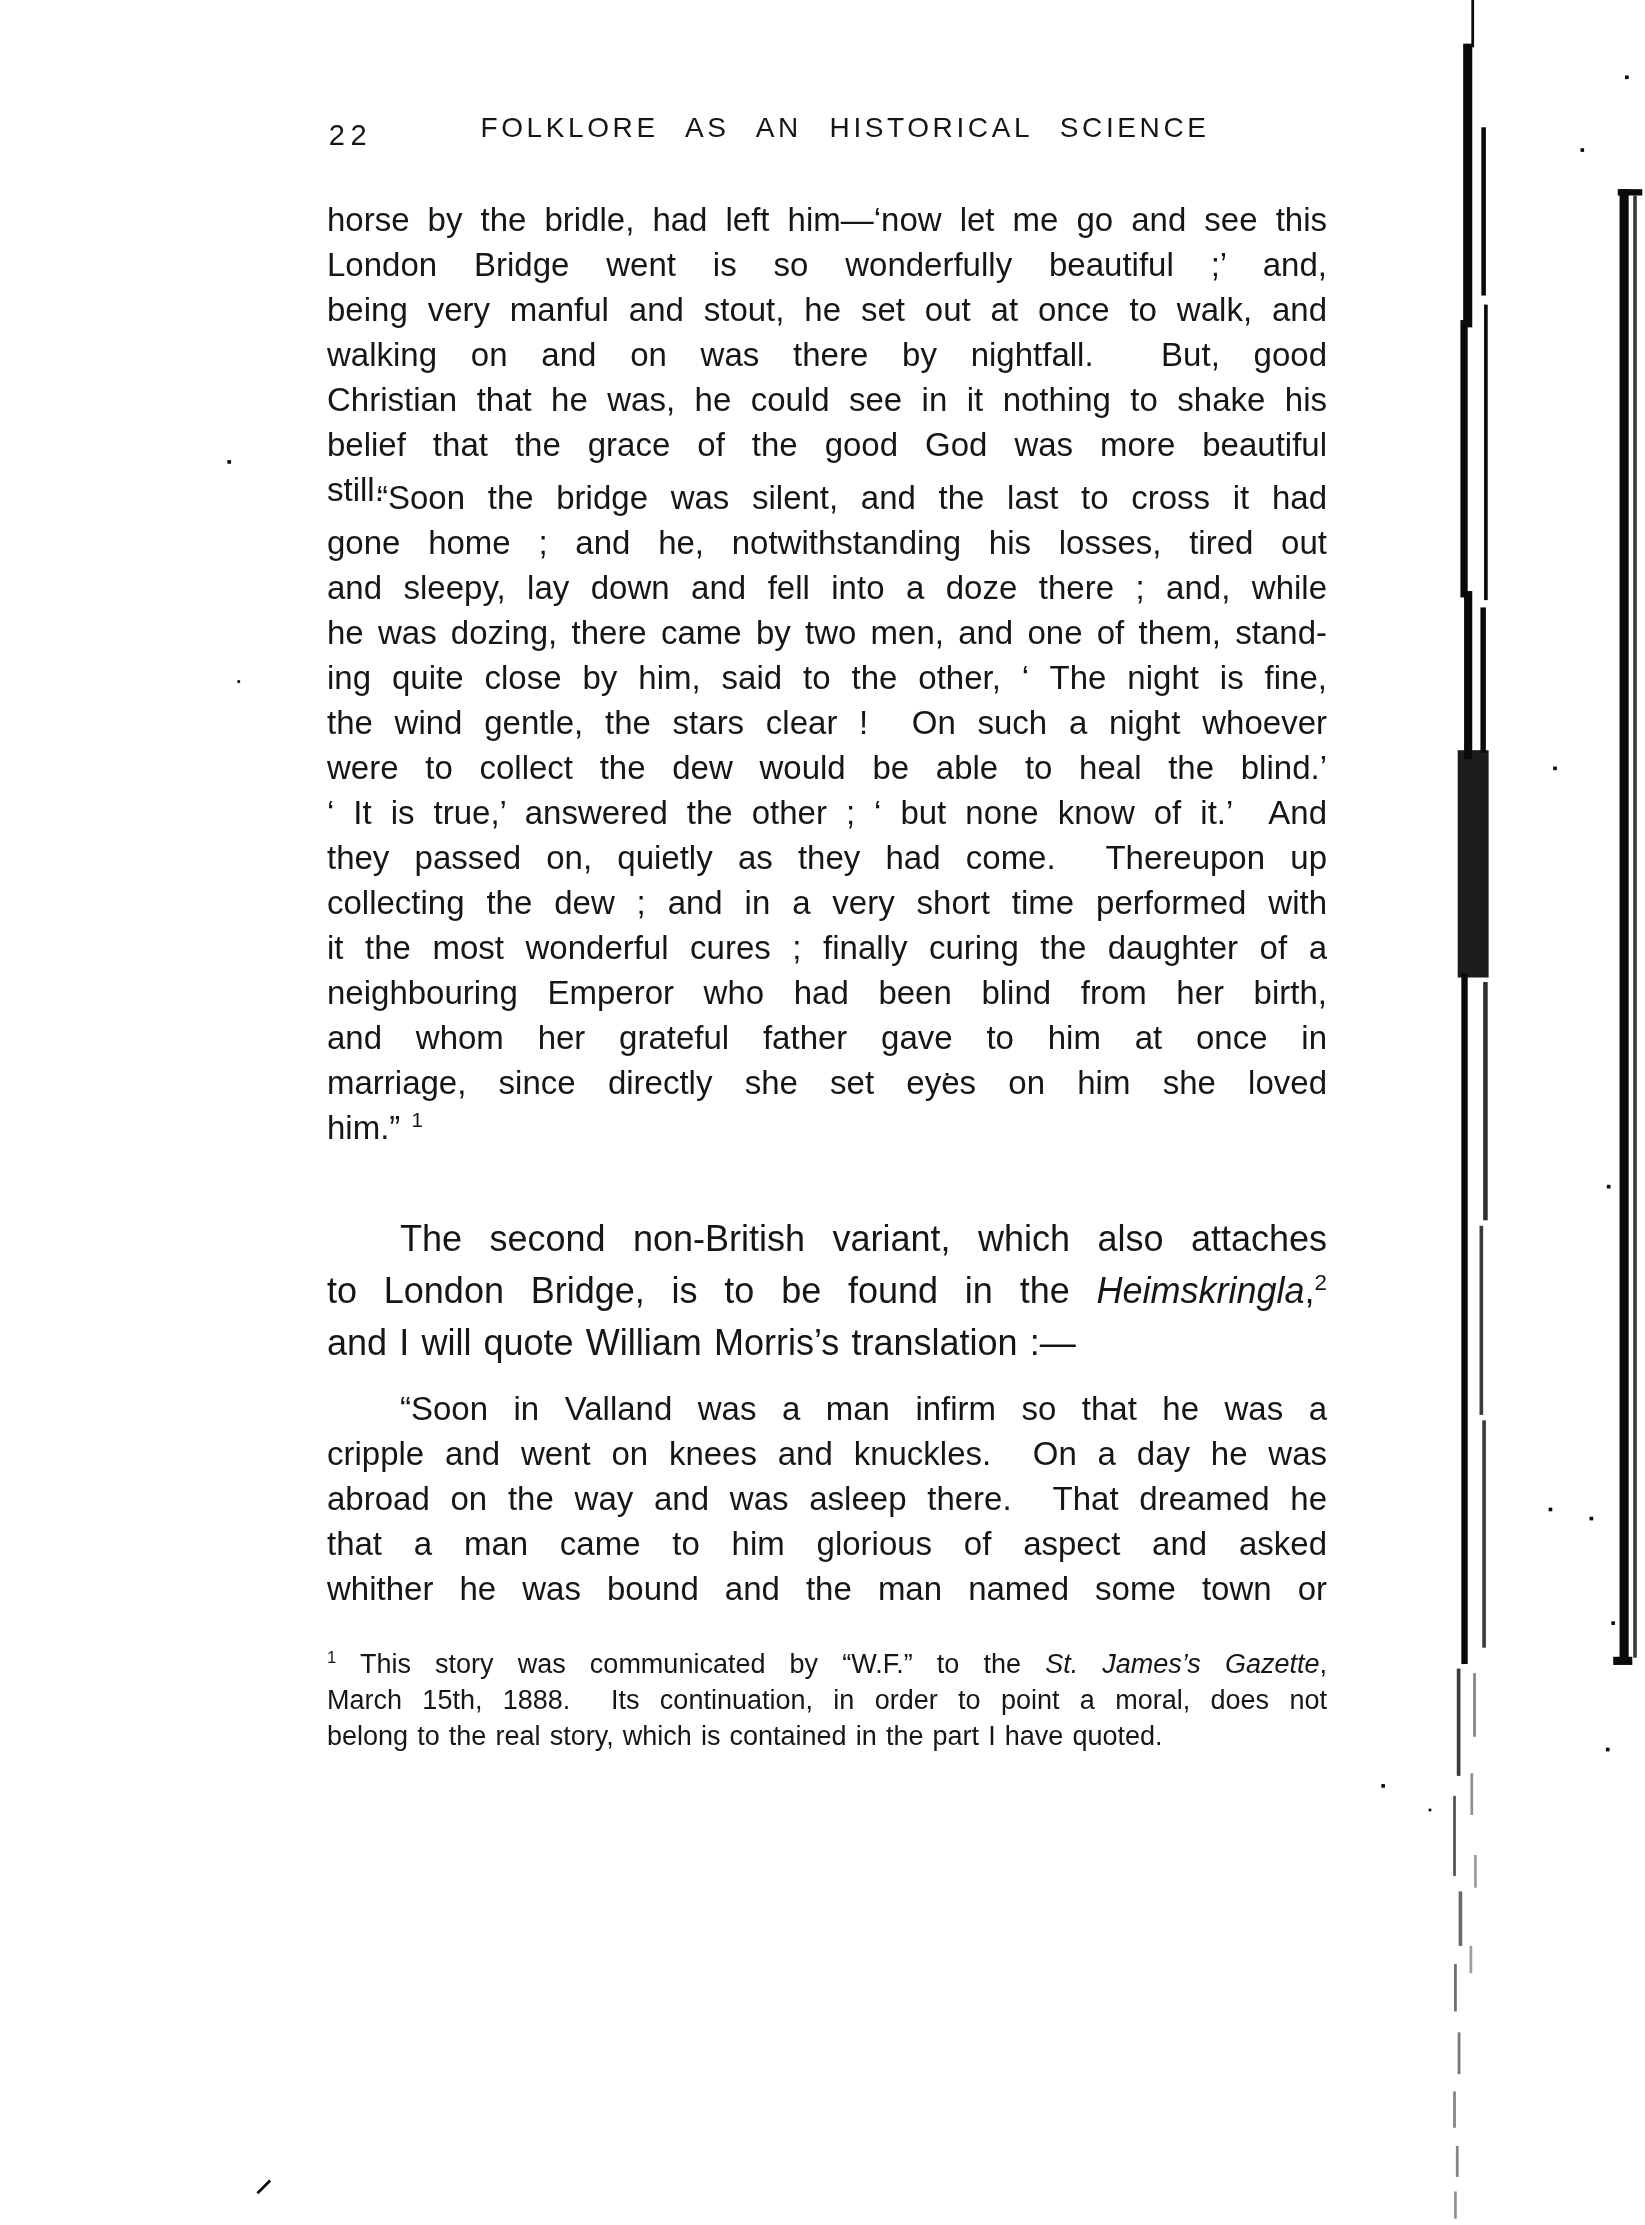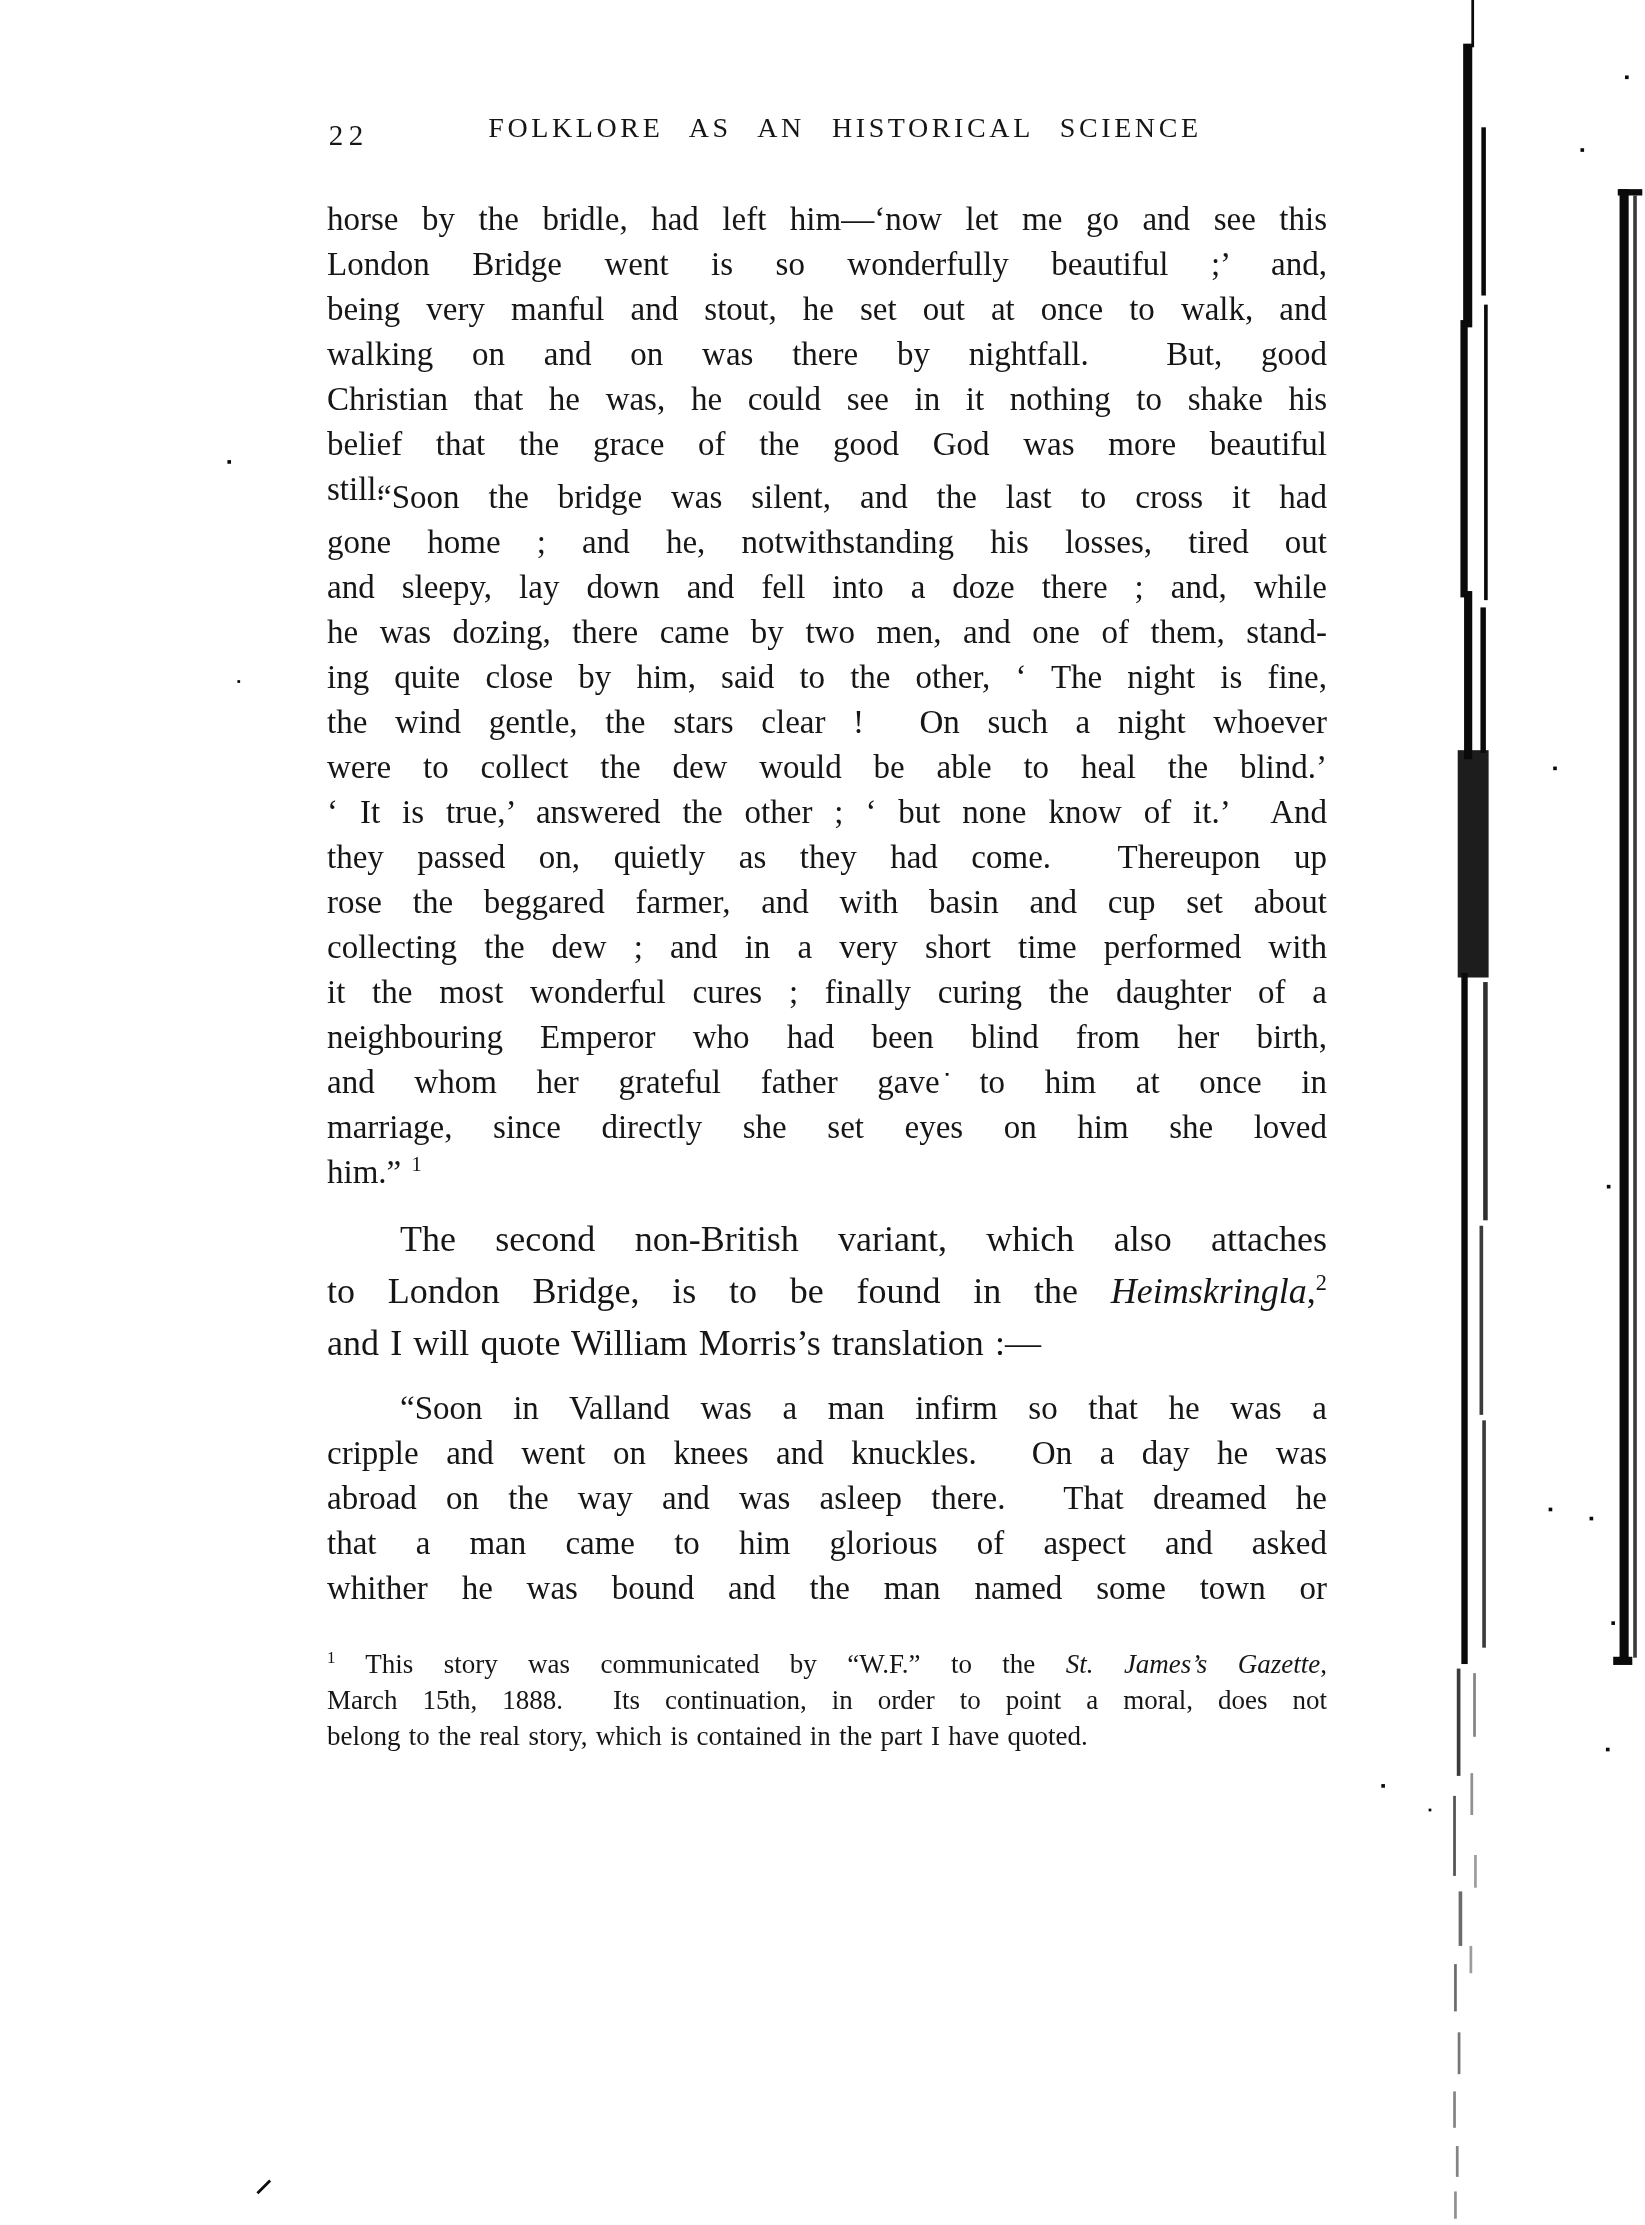--- a/index.html
+++ b/index.html
@@ -1,21 +1,21 @@
 <!DOCTYPE html>
 <html style="--paper: #ffffff; --ink: #161616; --artifact: #0a0a0a;font-size:14.5px"><head>
 <meta charset="utf-8">
 <style>
   html,body{margin:0;padding:0;background:#e8e8e8;}
   .page{
     position:relative;
     width:1646px;height:2226px;
     background:var(--paper,#ffffff);
     overflow:hidden;
-    font-family:Liberation Serif, serif;
+    font-family:Liberation Sans, sans-serif;
     color:var(--ink,#141414);
   }
   .textcol{position:absolute;left:327px;width:1000px;}
   .header{top:112px;height:45px;}
   .pgnum{
     position:absolute;left:1.8px;top:7.3px;
     font-size:29px;letter-spacing:5.5px;
   }
   .runtitle{
     text-align:center;
@@ -66,21 +66,20 @@
   <div id="p2" class="block b-quote">
       <div class="line" style="margin-left: 50px;"><span>“Soon the bridge was silent, and the last to cross it had</span></div>
       <div class="line"><span>gone home ; and he, notwithstanding his losses, tired out</span></div>
       <div class="line"><span>and sleepy, lay down and fell into a doze there ; and, while</span></div>
       <div class="line"><span>he was dozing, there came by two men, and one of them, stand-</span></div>
       <div class="line"><span>ing quite close by him, said to the other, ‘ The night is fine,</span></div>
       <div class="line"><span>the wind gentle, the stars clear !  On such a night whoever</span></div>
       <div class="line"><span>were to collect the dew would be able to heal the blind.’</span></div>
       <div class="line"><span>‘ It is true,’ answered the other ; ‘ but none know of it.’  And</span></div>
       <div class="line"><span>they passed on, quietly as they had come.  Thereupon up</span></div>
-      <div class="line"><span>rose the beggared farmer, and with basin and cup set about</span></div>
       <div class="line"><span>collecting the dew ; and in a very short time performed with</span></div>
       <div class="line"><span>it the most wonderful cures ; finally curing the daughter of a</span></div>
       <div class="line"><span>neighbouring Emperor who had been blind from her birth,</span></div>
       <div class="line"><span>and whom her grateful father gave to him at once in</span></div>
       <div class="line"><span>marriage, since directly she set eyes on him she loved</span></div>
       <div class="line nj"><span>him.” </span><span class="sup">1</span></div>
     </div>
   <div id="p3" class="block b-main">
       <div class="line" style="margin-left: 73px;"><span>The second non-British variant, which also attaches</span></div>
       <div class="line"><span>to London Bridge, is to be found in the </span><span class="it">Heimskringla</span><span>,</span><span class="sup">2</span></div>

